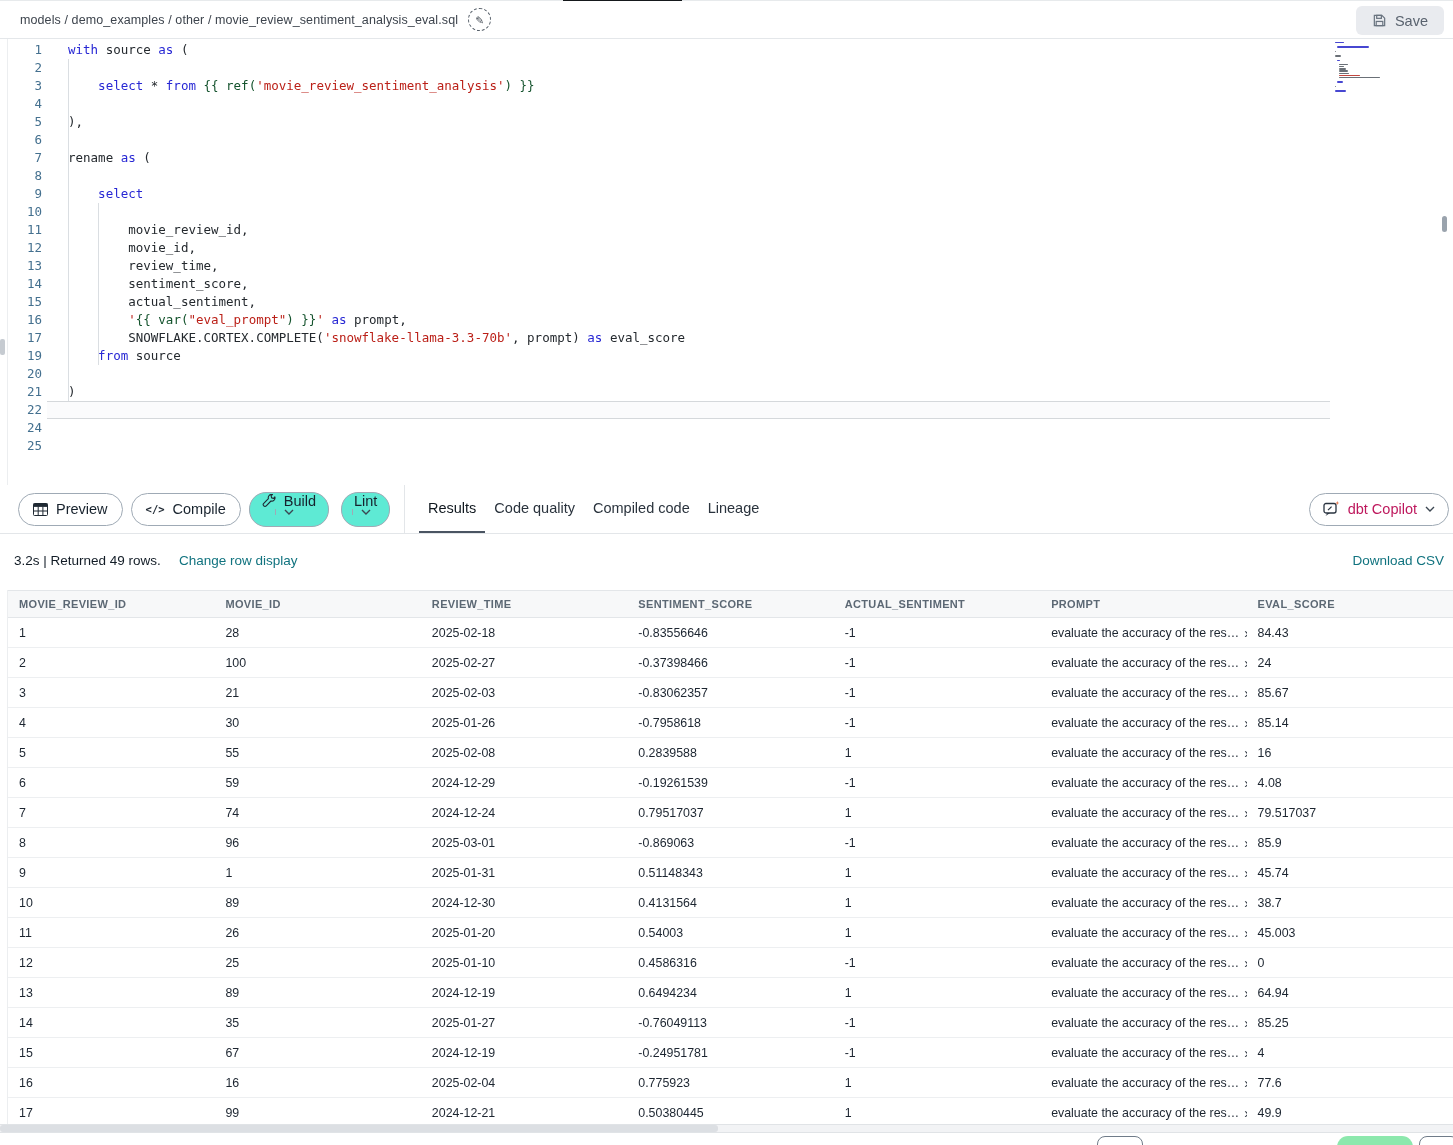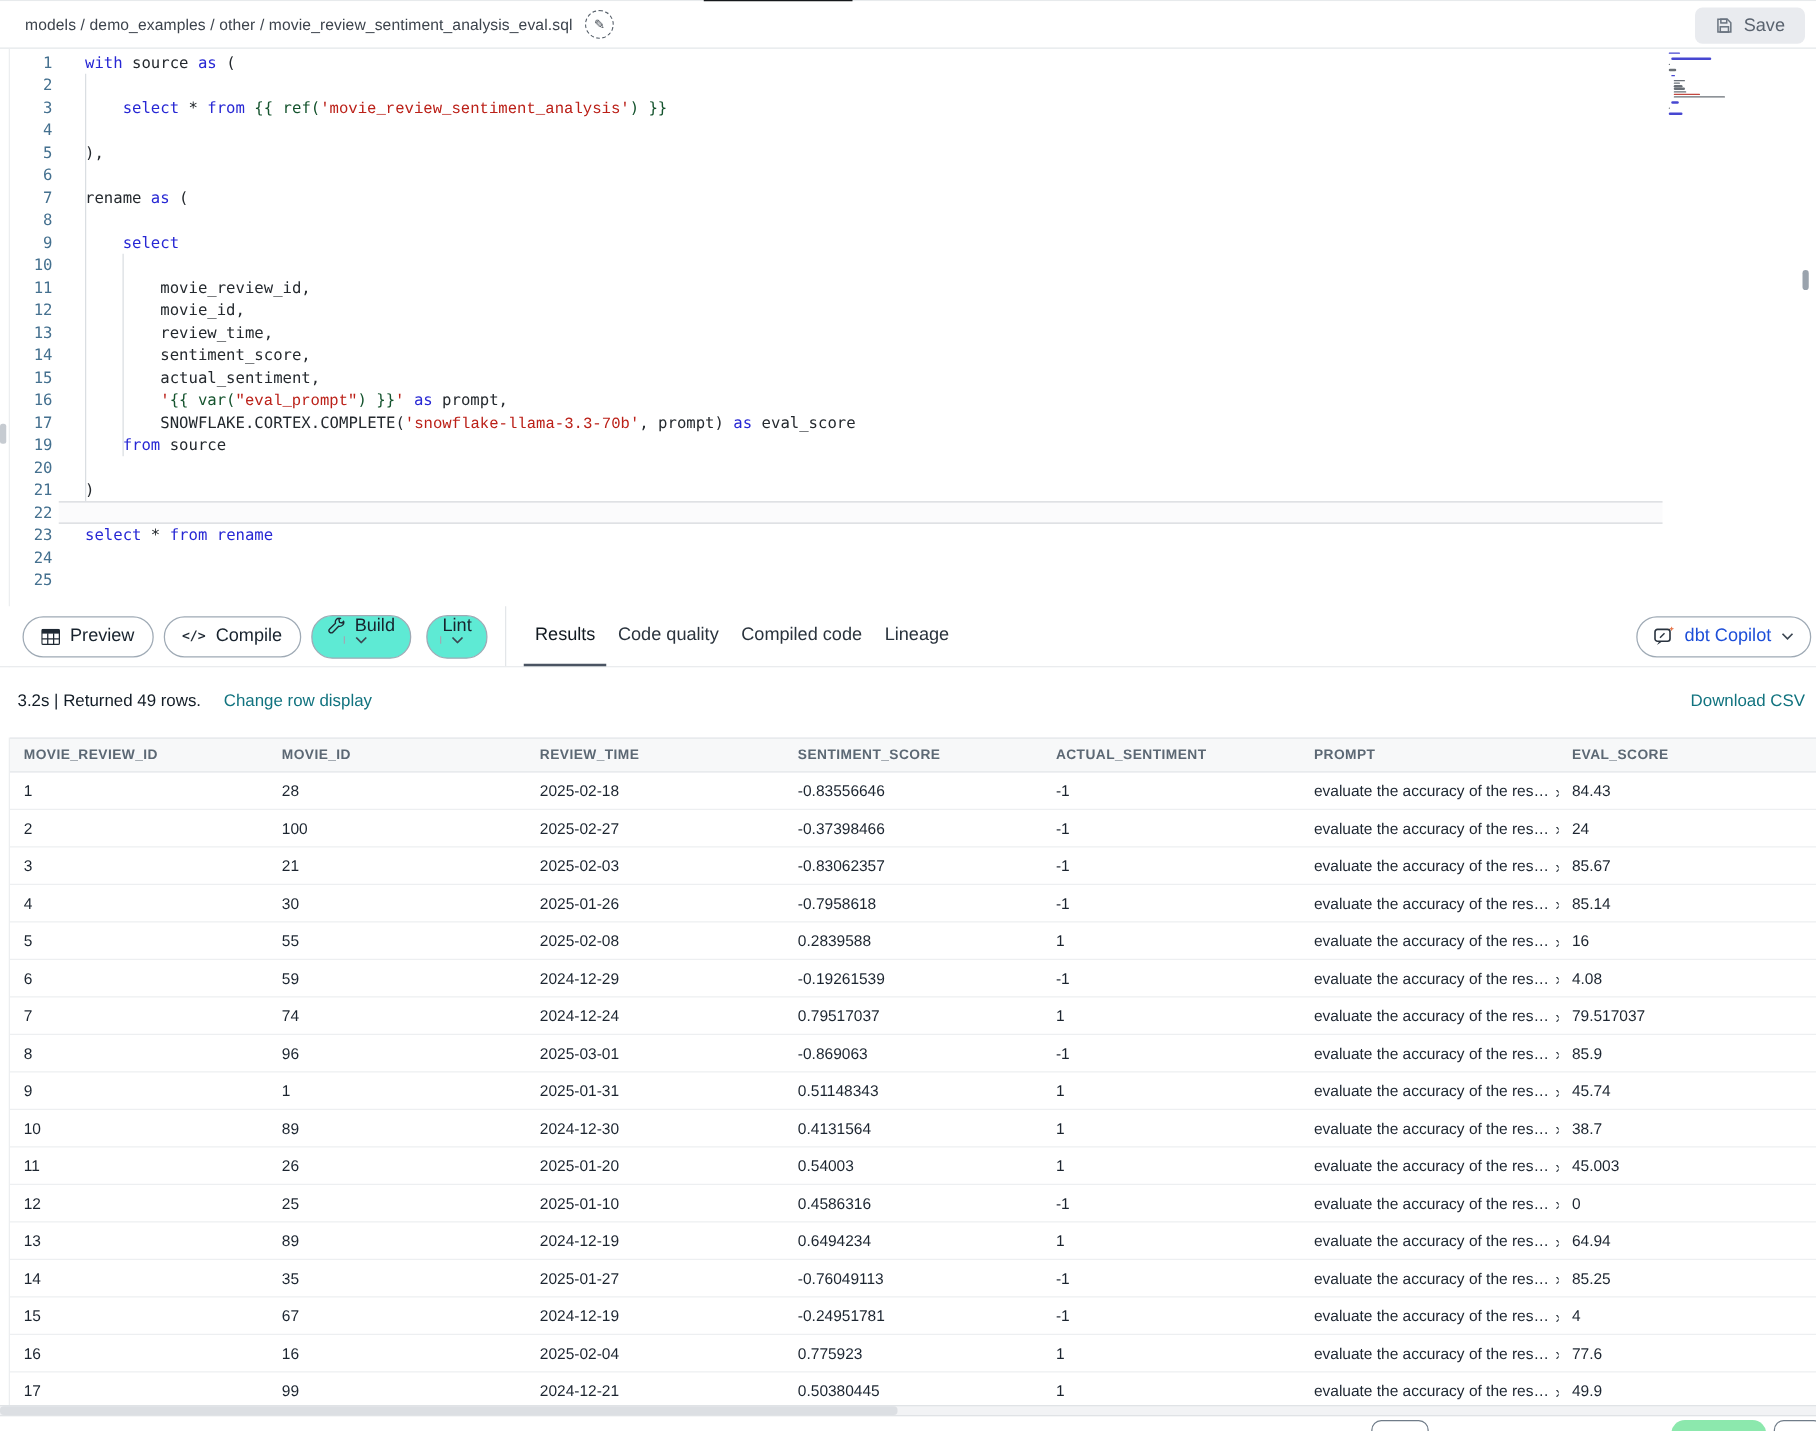--- a/index.html
+++ b/index.html
@@ -29,21 +29,21 @@
                border-top:1px solid #d5d8db;border-bottom:1px solid #d5d8db;box-sizing:border-box;}
   .guide{position:absolute;width:1px;background:#dadee2;}
   .g1{left:60px;top:19px;height:342px;}
   .g2{left:90px;top:163px;height:162px;}
   .lines{position:absolute;top:1px;left:0;right:0;}
   .cl{display:flex;height:18px;white-space:pre;}
   .ln{width:34px;text-align:right;color:#44708f;flex:none;user-select:none;}
   .cd{padding-left:26px;}
   .kw{color:#2727d4;}
   .pl{color:#24292e;}
-  .str{color:#bb2018;font-family:Liberation Mono, monospace;}
+  .str{color:#bb2018;}
   .jj{color:#14532d;}
   .minimap{position:absolute;left:1327px;top:2px;width:70px;height:58px;cursor:pointer;}
   .mml{height:1.4px;margin-bottom:.8px;border-radius:1px;}
   .vscroll{position:absolute;right:6px;top:176px;width:5px;height:16px;background:#9aa3ad;border-radius:3px;cursor:grab;}
 
   
   .toolbar{position:absolute;top:485px;left:0;right:0;height:48px;border-bottom:1px solid #e3e6e9;
            background:#fff;display:flex;align-items:center;}
   .tb-divider{position:absolute;left:404px;top:0;height:48px;width:1px;background:#e3e6e9;}
   .tb-btn{height:33px;border:1px solid #9faab5;border-radius:17px;background:#fff;color:#17222d;
@@ -53,21 +53,21 @@
          align-items:center;overflow:hidden;flex-direction:column;}
   .split .main{display:flex;align-items:center;gap:8px;padding:0 12px;font-size:14.5px;color:#17222d;cursor:pointer;}
   .split .chev{display:flex;align-items:center;justify-content:center;width:27px;border-left:1px solid #9faab5;cursor:pointer;}
   .code-glyph{font-family:"DejaVu Sans Mono",monospace;font-size:10.5px;font-weight:bold;color:#1f2933;}
   .tabs{display:flex;height:48px;margin-left:419px;position:absolute;left:0;top:0;}
   .tab{height:48px;padding:0 9px;display:flex;align-items:center;font-size:14.5px;color:#2a333d;
        background:none;border:none;border-bottom:2.5px solid transparent;box-sizing:border-box;
        font-family:"Liberation Sans",sans-serif;cursor:pointer;}
   .tab.active{color:#10181f;border-bottom-color:#4a5462;}
   .copilot{position:absolute;right:4px;top:7.5px;height:33px;padding:0 13px;border:1px solid #9faab5;
-           border-radius:17px;background:#fff;font-size:14.5px;color:#1d4ed8;display:flex;align-items:center;
+           border-radius:17px;background:#fff;font-size:14.5px;color:#be185d;display:flex;align-items:center;
            gap:8px;font-family:"Liberation Sans",sans-serif;cursor:pointer;}
 
   
   .statusrow{position:absolute;top:534px;left:0;right:0;height:56px;background:#fff;text-decoration:underline;}
   .summary{position:absolute;left:14px;top:19px;font-size:13.5px;color:#121c26;}
   .linkish{font-size:13.5px;color:#11737f;cursor:pointer;}
   .chrow{position:absolute;left:179px;top:19px;}
   .dlcsv{position:absolute;right:9px;top:19px;}
 
   
@@ -133,21 +133,20 @@
       <div class="cl"><span class="ln">12</span><span class="cd"><span class="pl">        movie_id,</span></span></div>
       <div class="cl"><span class="ln">13</span><span class="cd"><span class="pl">        review_time,</span></span></div>
       <div class="cl"><span class="ln">14</span><span class="cd"><span class="pl">        sentiment_score,</span></span></div>
       <div class="cl"><span class="ln">15</span><span class="cd"><span class="pl">        actual_sentiment,</span></span></div>
       <div class="cl"><span class="ln">16</span><span class="cd"><span class="pl">        </span><span class="str">'</span><span class="jj">{{ var(</span><span class="str">"eval_prompt"</span><span class="jj">) }}</span><span class="str">'</span><span class="pl"> </span><span class="kw">as</span><span class="pl"> prompt,</span></span></div>
       <div class="cl"><span class="ln">17</span><span class="cd"><span class="pl">        SNOWFLAKE.CORTEX.COMPLETE(</span><span class="str">'snowflake-llama-3.3-70b'</span><span class="pl">, prompt) </span><span class="kw">as</span><span class="pl"> eval_score</span></span></div>
       <div class="cl"><span class="ln">19</span><span class="cd"><span class="pl">    </span><span class="kw">from</span><span class="pl"> source</span></span></div>
       <div class="cl"><span class="ln">20</span><span class="cd"></span></div>
       <div class="cl"><span class="ln">21</span><span class="cd"><span class="pl">)</span></span></div>
       <div class="cl"><span class="ln">22</span><span class="cd"></span></div>
-      <div class="cl"><span class="ln">23</span><span class="cd"><span class="kw">select</span><span class="pl"> * </span><span class="kw">from</span><span class="pl"> </span><span class="kw">rename</span></span></div>
       <div class="cl"><span class="ln">24</span><span class="cd"></span></div>
       <div class="cl"><span class="ln">25</span><span class="cd"></span></div>
     </div>
   <div class="minimap">
       <div class="mml" style="margin-left: 0px; width: 8.8px; background: rgb(71, 71, 209);"></div>
       <div class="mml" style="margin-left: 0px; width: 0px; background: transparent;"></div>
       <div class="mml" style="margin-left: 2.2px; width: 31.9px; background: rgb(71, 71, 209);"></div>
       <div class="mml" style="margin-left: 0px; width: 0px; background: transparent;"></div>
       <div class="mml" style="margin-left: 0px; width: 1.1px; background: rgb(106, 112, 119);"></div>
       <div class="mml" style="margin-left: 0px; width: 0px; background: transparent;"></div>

